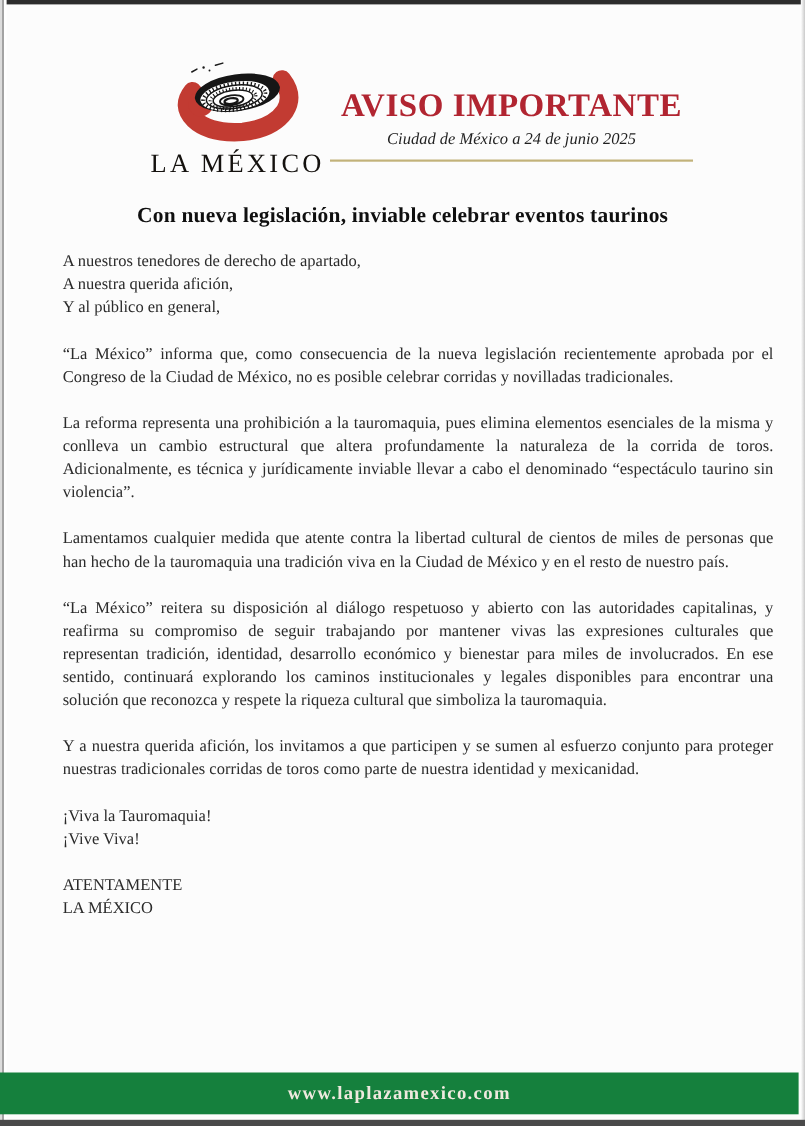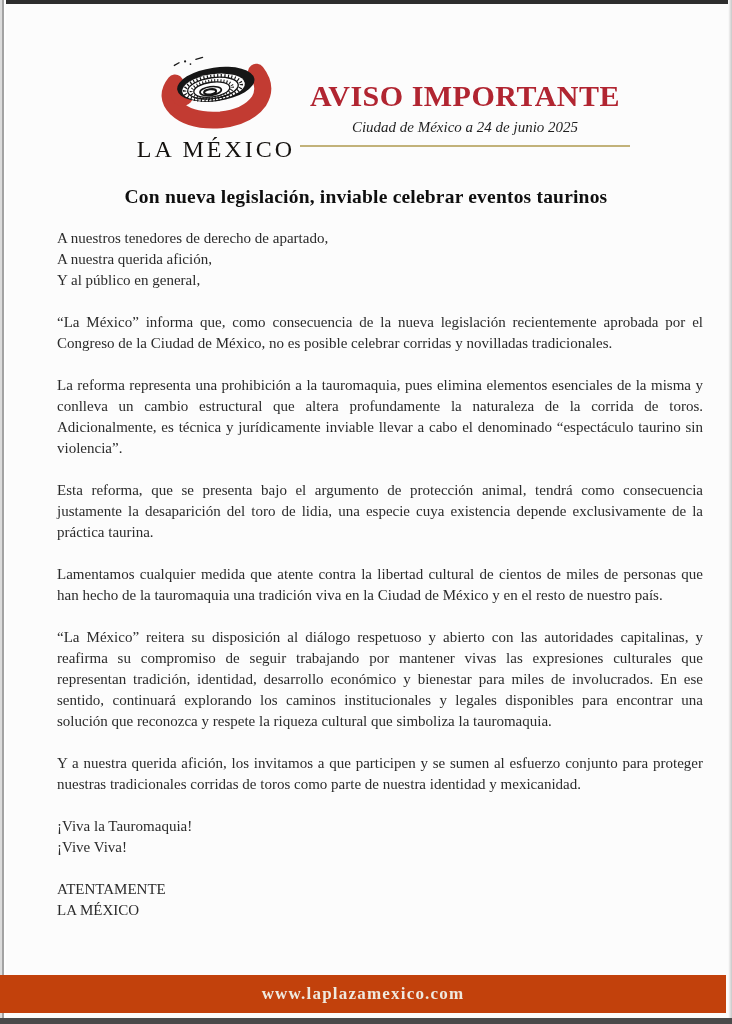--- a/index.html
+++ b/index.html
@@ -34,21 +34,21 @@
 
   
   .letter { position:absolute; left:57px; top:228px; width:646px;
             font-size:15px; line-height:21px; color:#2b2b2b; }
   .letter p { margin:0 0 21px; text-align:justify; }
   .letter .lines p, .letter p.line { margin:0; text-align:left; }
   .letter .block { margin-bottom:21px; }
 
   
   .footer-bar { position:absolute; left:0; top:975px; width:726px; height:38px;
-                background:#c2410c; display:flex; align-items:center; justify-content:center; }
+                background:#15803d; display:flex; align-items:center; justify-content:center; }
   .footer-url { color:#efe9df; font-size:17px; font-weight:bold; letter-spacing:1.2px; }
 </style>
 </head>
 <body>
 
 <div class="edge-top"></div>
 <div class="edge-left"></div>
 <div class="edge-right"></div>
 <div class="edge-bottom"></div>
 
@@ -86,21 +86,20 @@
 
 <div class="letter">
   <div class="lines block">
     <p class="line">A nuestros tenedores de derecho de apartado,</p>
     <p class="line">A nuestra querida afición,</p>
     <p class="line">Y al público en general,</p>
   </div>
 
   <p>“La México” informa que, como consecuencia de la nueva legislación recientemente aprobada por el Congreso de la Ciudad de México, no es posible celebrar corridas y novilladas tradicionales.</p>
   <p>La reforma representa una prohibición a la tauromaquia, pues elimina elementos esenciales de la misma y conlleva un cambio estructural que altera profundamente la naturaleza de la corrida de toros. Adicionalmente, es técnica y jurídicamente inviable llevar a cabo el denominado “espectáculo taurino sin violencia”.</p>
-  <p>Esta reforma, que se presenta bajo el argumento de protección animal, tendrá como consecuencia justamente la desaparición del toro de lidia, una especie cuya existencia depende exclusivamente de la práctica taurina.</p>
   <p>Lamentamos cualquier medida que atente contra la libertad cultural de cientos de miles de personas que han hecho de la tauromaquia una tradición viva en la Ciudad de México y en el resto de nuestro país.</p>
   <p>“La México” reitera su disposición al diálogo respetuoso y abierto con las autoridades capitalinas, y reafirma su compromiso de seguir trabajando por mantener vivas las expresiones culturales que representan tradición, identidad, desarrollo económico y bienestar para miles de involucrados. En ese sentido, continuará explorando los caminos institucionales y legales disponibles para encontrar una solución que reconozca y respete la riqueza cultural que simboliza la tauromaquia.</p>
   <p>Y a nuestra querida afición, los invitamos a que participen y se sumen al esfuerzo conjunto para proteger nuestras tradicionales corridas de toros como parte de nuestra identidad y mexicanidad.</p>
 
   <div class="lines block">
     <p class="line">¡Viva la Tauromaquia!</p>
     <p class="line">¡Vive Viva!</p>
   </div>
 
   <div class="lines block">

